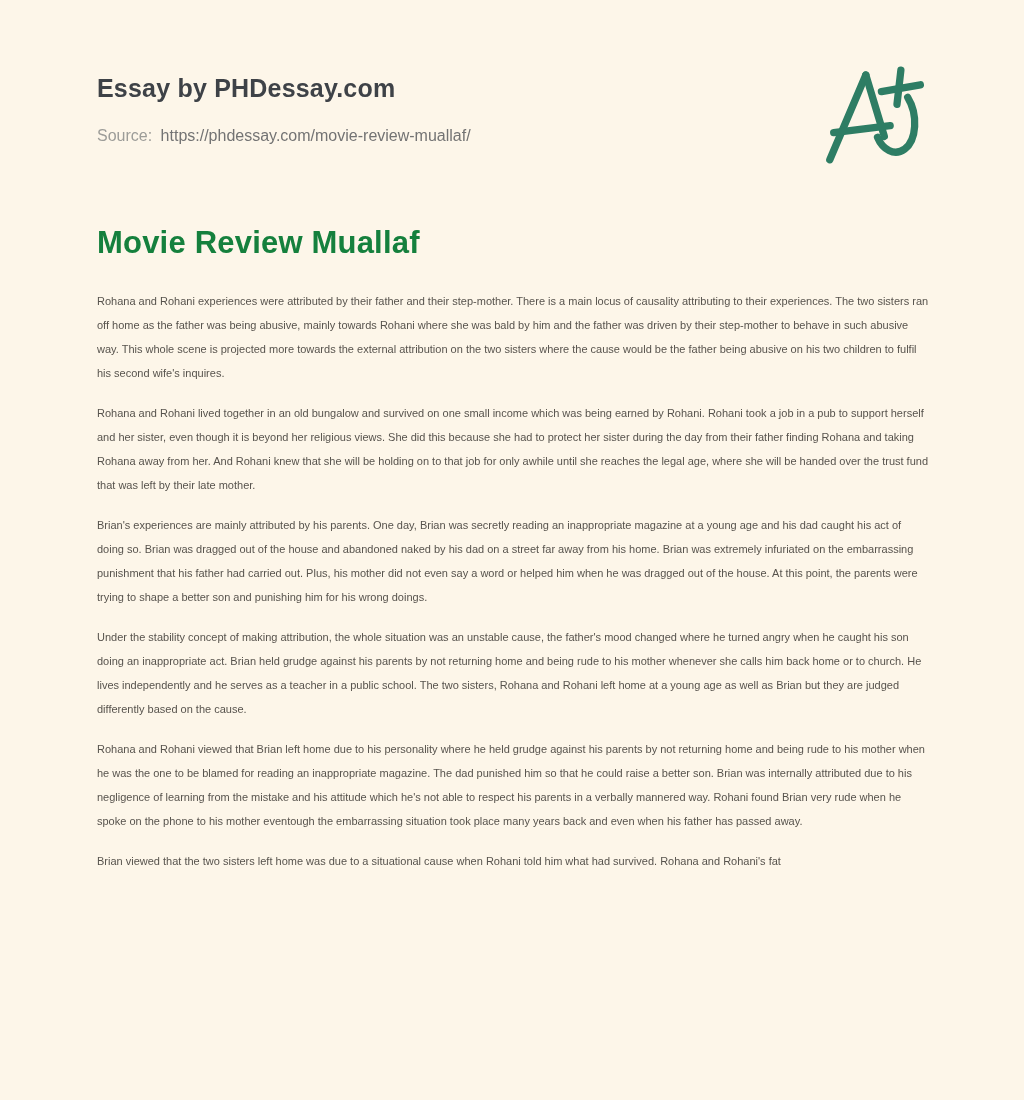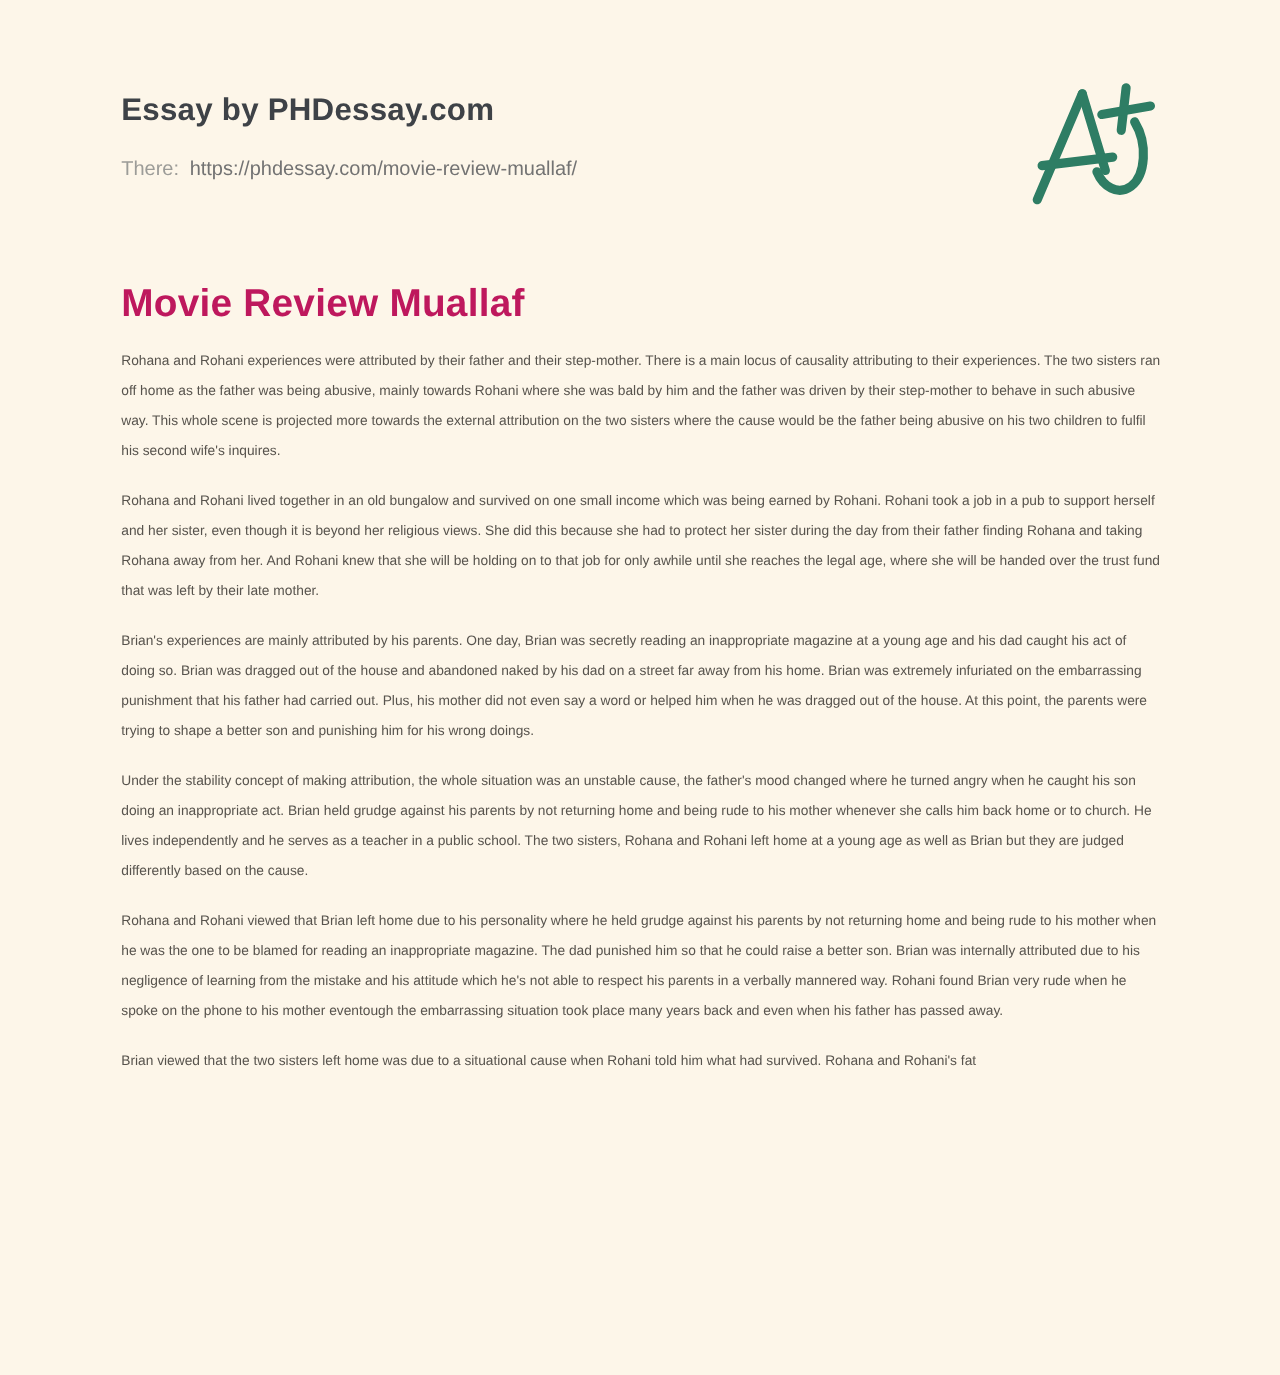--- a/index.html
+++ b/index.html
@@ -38,43 +38,43 @@
     margin-left: 4px;
   }
   .logo {
     position: absolute;
     top: 60px;
     left: 822px;
     width: 112px;
     height: 108px;
   }
   .article-title {
-    margin: 80px 0 16px 0;
+    margin: 80px 0 28px 0;
     font-size: 31px;
     font-weight: 700;
-    color: #be185d;
+    color: #15803d;
     letter-spacing: 0.2px;
   }
   .essay-body p {
     width: 832px;
     margin: 0 0 16px 0;
     font-size: 11px;
     line-height: 24px;
     color: #57534d;
   }
 </style>
 </head>
 <body>
 
 <div class="page">
 
   <h1 class="header-title">Essay by PHDessay.com</h1>
 
   <p class="source-line">
-    <span>There:</span>
+    <span>Source:</span>
     <a class="source-link" href="#">https://phdessay.com/movie-review-muallaf/</a>
   </p>
 
   <div class="logo">
     <svg viewBox="0 0 115 110" width="112" height="108" fill="none" stroke="#2e7d64" stroke-width="7.5" stroke-linecap="round">
       <path d="M8,102 L45,15"></path>
       <path d="M45,15 L64,78"></path>
       <path d="M12,74 L70,67"></path>
       <path d="M57,79 C62,91 74,99 85,91 C97,82 99,56 88,38"></path>
       <path d="M81,10 L77,45"></path>

